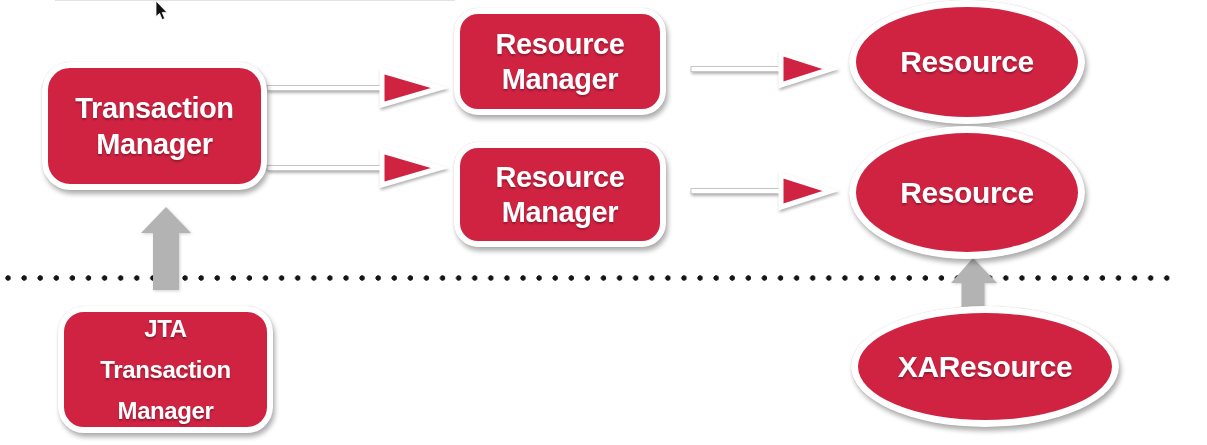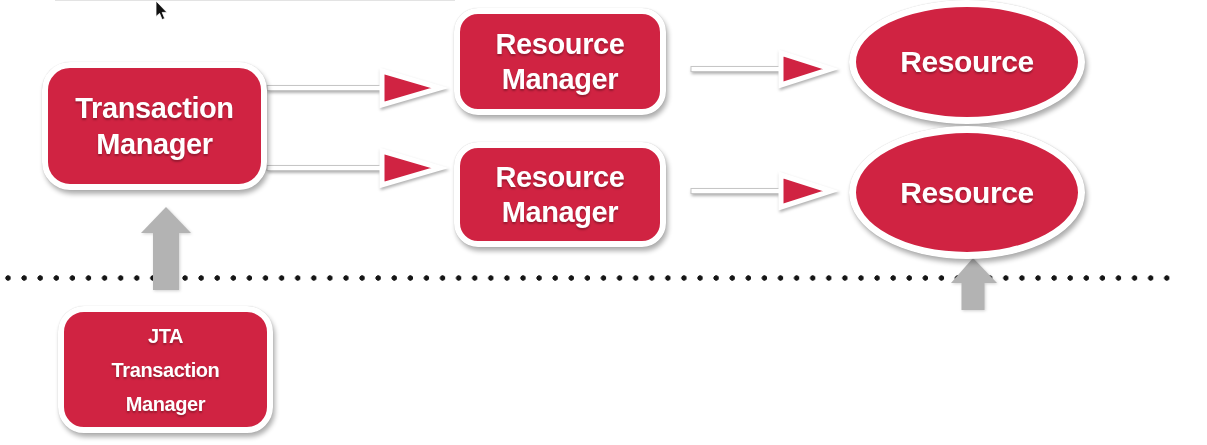--- a/index.html
+++ b/index.html
@@ -41,21 +41,21 @@
   .rect { border-radius: 28px; }
   .ellipse { border-radius: 50%; border-width: 7px; }
 
   .node-tm   { left: 42px;  top: 62px;  width: 225px; height: 128px; font-size: 29px; }
   .node-tm   .line { line-height: 36px; }
   .node-rm1  { left: 454px; top: 8px;   width: 212px; height: 107px; font-size: 29px; border-radius: 24px; }
   .node-rm2  { left: 454px; top: 142px; width: 212px; height: 105px; font-size: 29px; border-radius: 24px; }
   .node-rm1 .line, .node-rm2 .line { line-height: 35px; }
   .node-res1 { left: 849px; top: 0px;   width: 236px; height: 124px; font-size: 30px; }
   .node-res2 { left: 849px; top: 126px; width: 236px; height: 133px; font-size: 30px; }
-  .node-jta  { left: 58px;  top: 306px; width: 215px; height: 127px; font-size: 20px; border-radius: 26px; }
+  .node-jta  { left: 58px;  top: 306px; width: 215px; height: 127px; font-size: 24px; border-radius: 26px; gap: 7px; }
   .node-jta .line { line-height: 34px; }
   .node-xa   { left: 851px; top: 306px; width: 268px; height: 121px; font-size: 30px; }
 
   svg.red-arrow {
     position: absolute;
     z-index: 2;
     filter: drop-shadow(1.5px 2px 1.5px rgba(0,0,0,0.3));
     overflow: visible;
   }
   .red-arrow .shaft { fill: #ffffff; stroke: #c6c6c6; stroke-width: 1; }
@@ -118,20 +118,23 @@
   <div class="node ellipse node-res2">
     <span class="line">Resource</span>
   </div>
 
   <div class="node rect node-jta">
     <span class="line">JTA</span>
     <span class="line">Transaction</span>
     <span class="line">Manager</span>
   </div>
 
+  <div class="node ellipse node-xa">
+    <span class="line">XAResource</span>
+  </div>
 
   <svg class="red-arrow" style="left:266px; top:67px;" width="180" height="42" viewBox="0 0 180 42">
     <rect class="shaft" x="1" y="18.5" width="118" height="5"></rect>
     <polygon class="head" points="116,4 174,21 116,38"></polygon>
   </svg>
 
   <svg class="red-arrow" style="left:266px; top:147px;" width="180" height="42" viewBox="0 0 180 42">
     <rect class="shaft" x="1" y="18.5" width="118" height="5"></rect>
     <polygon class="head" points="116,4 174,21 116,38"></polygon>
   </svg>

